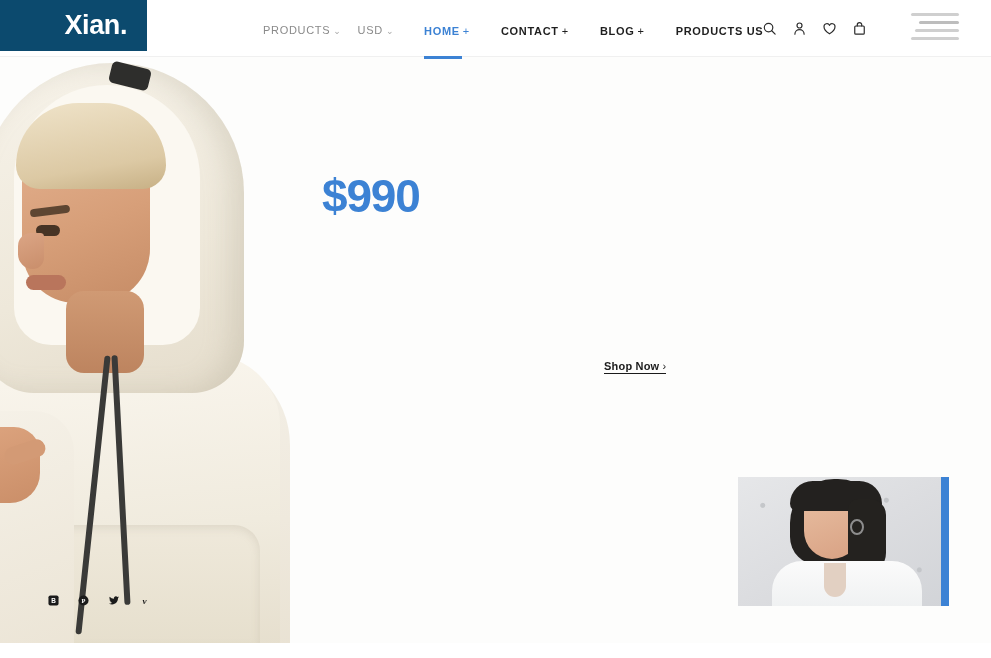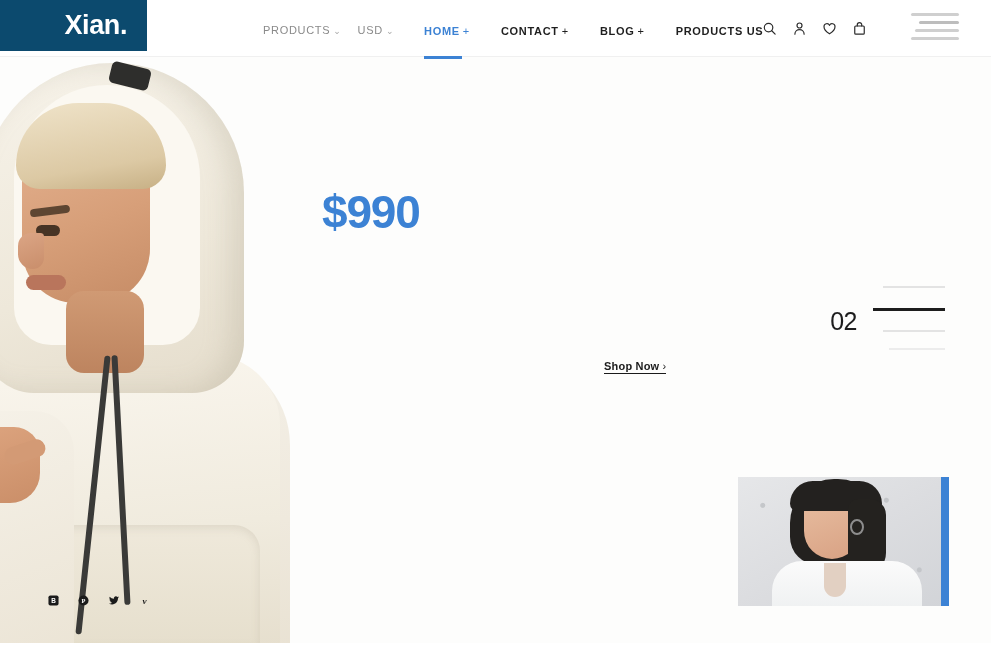--- a/index.html
+++ b/index.html
@@ -88,21 +88,21 @@
               background:#cfcfcf; }
   .burger i:nth-child(1){ top:2px;  width:48px; }
   .burger i:nth-child(2){ top:10px; width:40px; background:#bdbdbd; }
   .burger i:nth-child(3){ top:18px; width:44px; }
   .burger i:nth-child(4){ top:26px; width:48px; }
 
   
   .copy { position:absolute; left:322px; top:163px; width:420px; z-index:10; }
   .h-line { font-size:46px; line-height:50px; font-weight:bold; color:#2b2b2b;
             letter-spacing:-1.2px; white-space:nowrap; }
-  .price { margin-top:24px; font-size:46px; line-height:50px; font-weight:bold;
+  .price { margin-top:8px; font-size:46px; line-height:50px; font-weight:bold;
            color:#3c82d4; letter-spacing:-1.2px; }
 
   .shopnow { position:absolute; left:604px; top:360px; z-index:10; cursor:pointer;
              font-size:11px; font-weight:bold; color:#1b1b1b; letter-spacing:.2px;
              border-bottom:1.5px solid #1b1b1b; padding-bottom:1px; display:inline-block; }
   .shopnow .chev { border-bottom:none; margin-left:3px; font-weight:normal; }
 
   
   .pager { position:absolute; right:46px; top:286px; display:flex; align-items:center;
            gap:16px; z-index:10; }
@@ -231,29 +231,20 @@
   </div>
 
   <div class="copy">
     <div class="price">$990</div>
   </div>
 
   <div class="shopnow">
     <span>Shop Now</span><span class="chev">›</span>
   </div>
 
-  <div class="pager">
-    <span class="pager-num">02</span>
-    <span class="pager-lines">
-      <b class="pl1"></b>
-      <b class="pl2"></b>
-      <b class="pl3"></b>
-      <b class="pl4"></b>
-    </span>
-  </div>
 
   <div class="social">
     <span>
       <svg width="11" height="11" viewBox="0 0 24 24" fill="#1b1b1b">
         <rect x="1" y="1" width="22" height="22" rx="4"></rect>
         <text x="12" y="17" font-size="14" font-family="Liberation Sans, sans-serif" fill="#fff" text-anchor="middle" font-weight="bold">B</text>
       </svg>
     </span>
     <span>
       <svg width="11" height="11" viewBox="0 0 24 24" fill="#1b1b1b">

